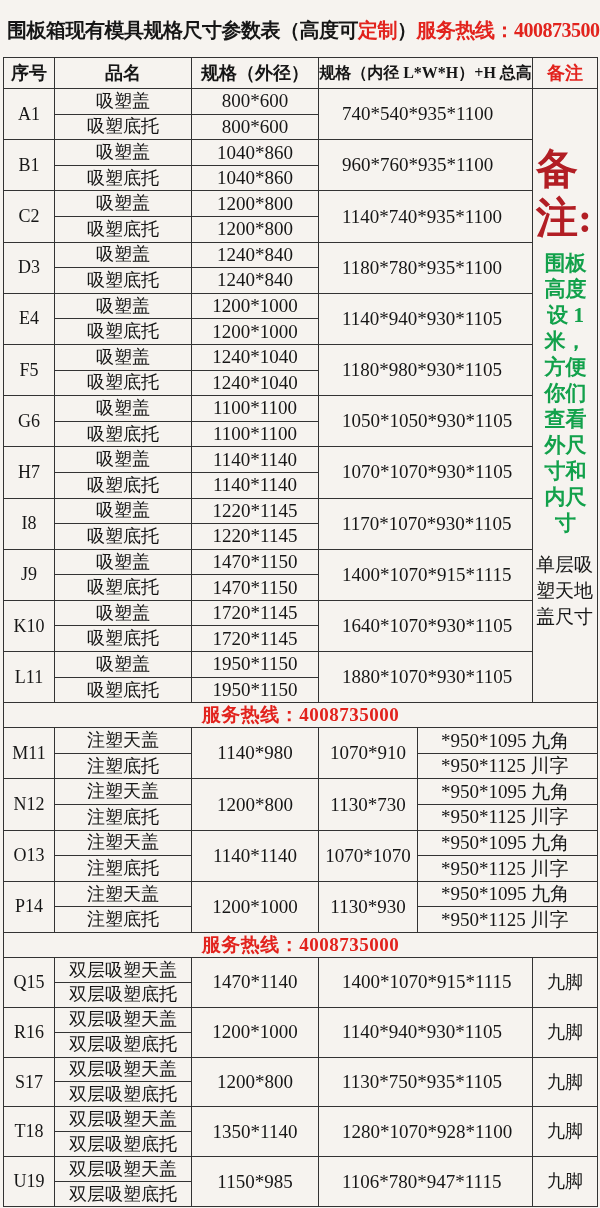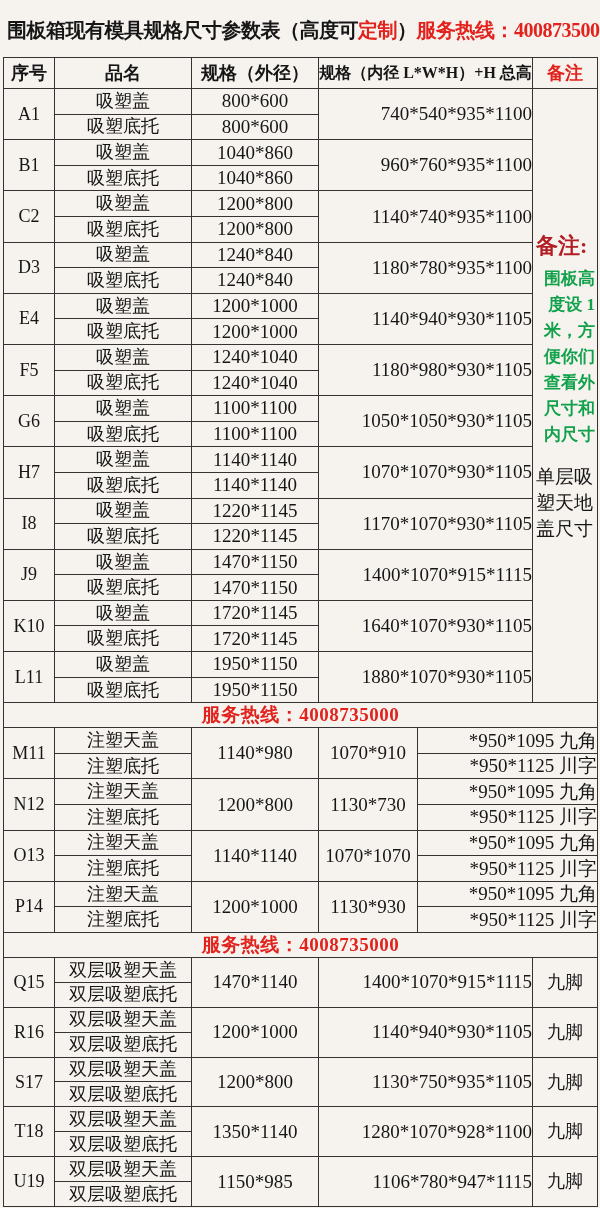--- a/index.html
+++ b/index.html
@@ -31,35 +31,35 @@
     line-height:1.05;
   }
   tr.hdr{height:31px;}
   tr.hdr th{font-weight:bold;font-size:18px;}
   tr.hdr th.inner-hdr{font-size:16px;}
   tr.row1{height:25.6px;}
   tr.row3{height:24.9px;}
   td.cn{font-size:18px;}
   th.sid{font-size:18px;}
   td.num{font-size:19px;white-space:nowrap;}
-  td.leftpad{text-align:right;padding-left:9px;}
+  td.leftpad{text-align:left;padding-left:23px;}
   tr.banner{height:25px;}
   tr.banner td{
     font-size:19px;font-weight:bold;color:#e2231d;
     letter-spacing:0.5px;
   }
   td.remark-cell{vertical-align:middle;padding:0 2px;}
   .remark-heading{
-    font-size:22px;font-weight:bold;color:#b21e24;
+    font-size:42px;font-weight:bold;color:#b21e24;
     line-height:1.15;word-break:break-all;text-align:left;
     margin:0 0 8px 1px;
   }
   .remark-green{
-    font-size:17px;font-weight:bold;color:#12a14b;
-    line-height:26px;word-break:break-all;text-align:right;
+    font-size:21px;font-weight:bold;color:#12a14b;
+    line-height:26px;word-break:break-all;text-align:center;
     margin:0 0 16px 1px;
   }
   .remark-black{
     font-size:19px;color:#161616;
     line-height:26px;word-break:break-all;text-align:left;
     margin:0 0 16px 1px;
   }
 </style>
 </head>
 <body>

